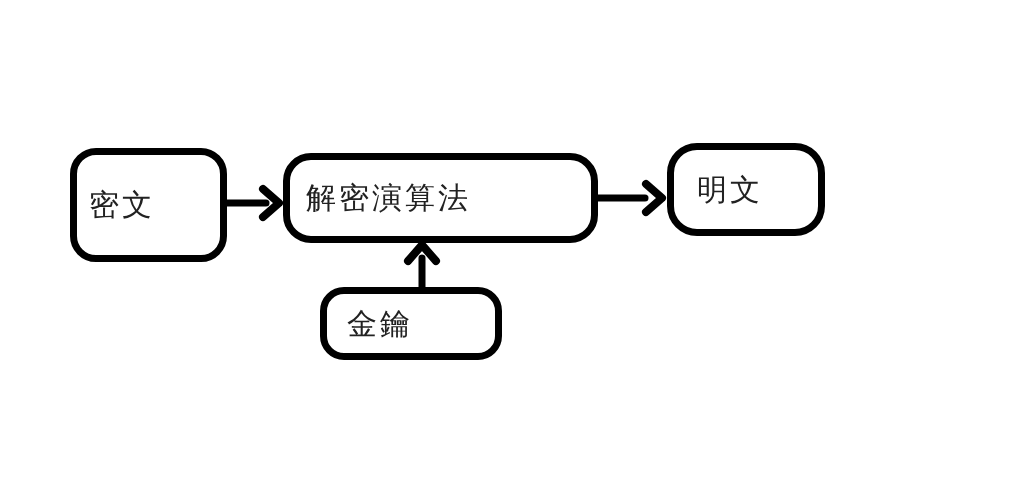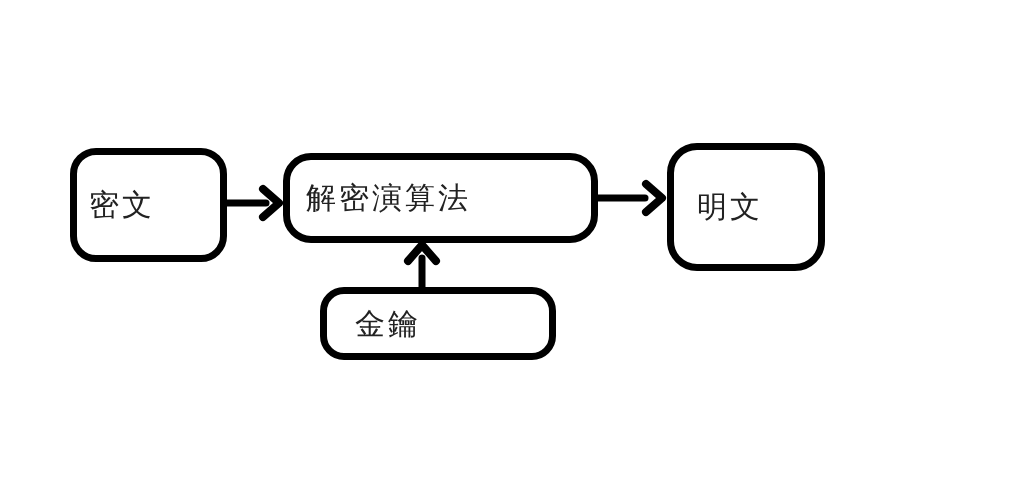--- a/index.html
+++ b/index.html
@@ -38,29 +38,29 @@
     padding-left: 12px;
   }
   .node-algorithm {
     left: 283px; top: 153px;
     width: 315px; height: 90px;
     border-radius: 28px;
     padding-left: 16px;
   }
   .node-plaintext {
     left: 667px; top: 143px;
-    width: 158px; height: 128px;
+    width: 158px; height: 93px;
     border-radius: 30px;
     padding-left: 23px;
   }
   .node-key {
     left: 320px; top: 287px;
-    width: 236px; height: 73px;
+    width: 182px; height: 73px;
     border-radius: 24px;
-    padding-left: 28px;
+    padding-left: 20px;
   }
   .edges-layer {
     position: absolute;
     left: 0; top: 0;
     width: 1024px; height: 477px;
     pointer-events: none;
   }
   .edges-layer line,
   .edges-layer polyline {
     stroke: #000000;

